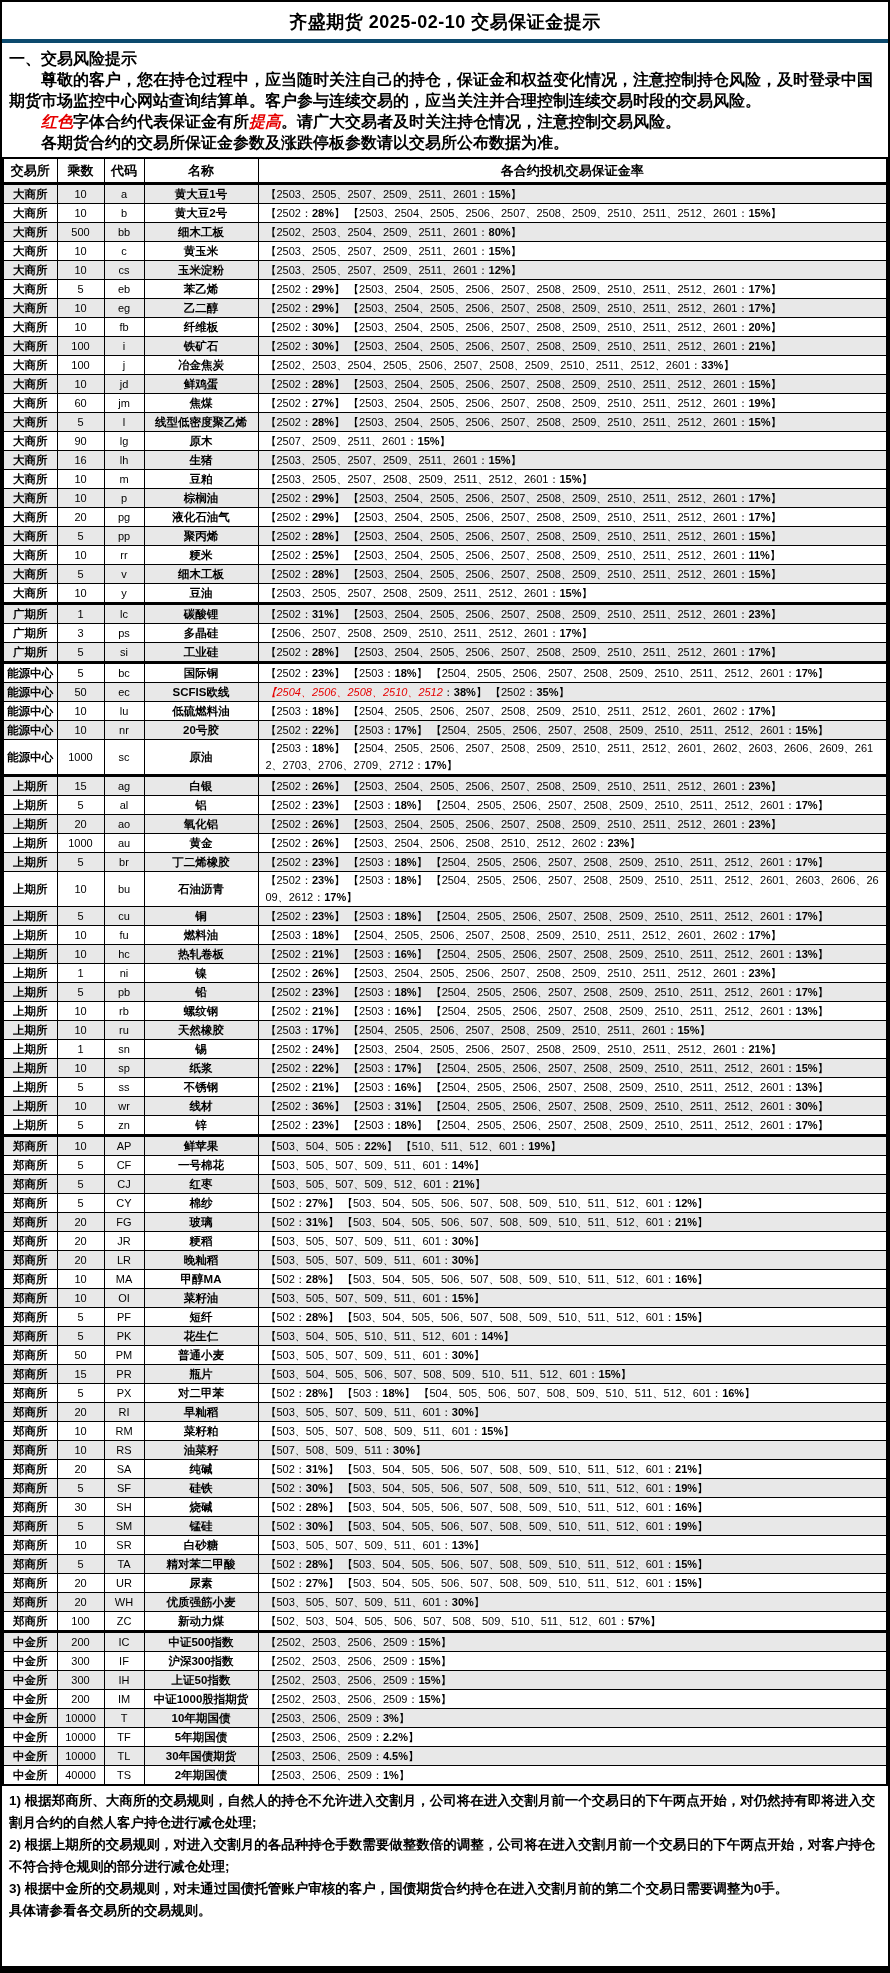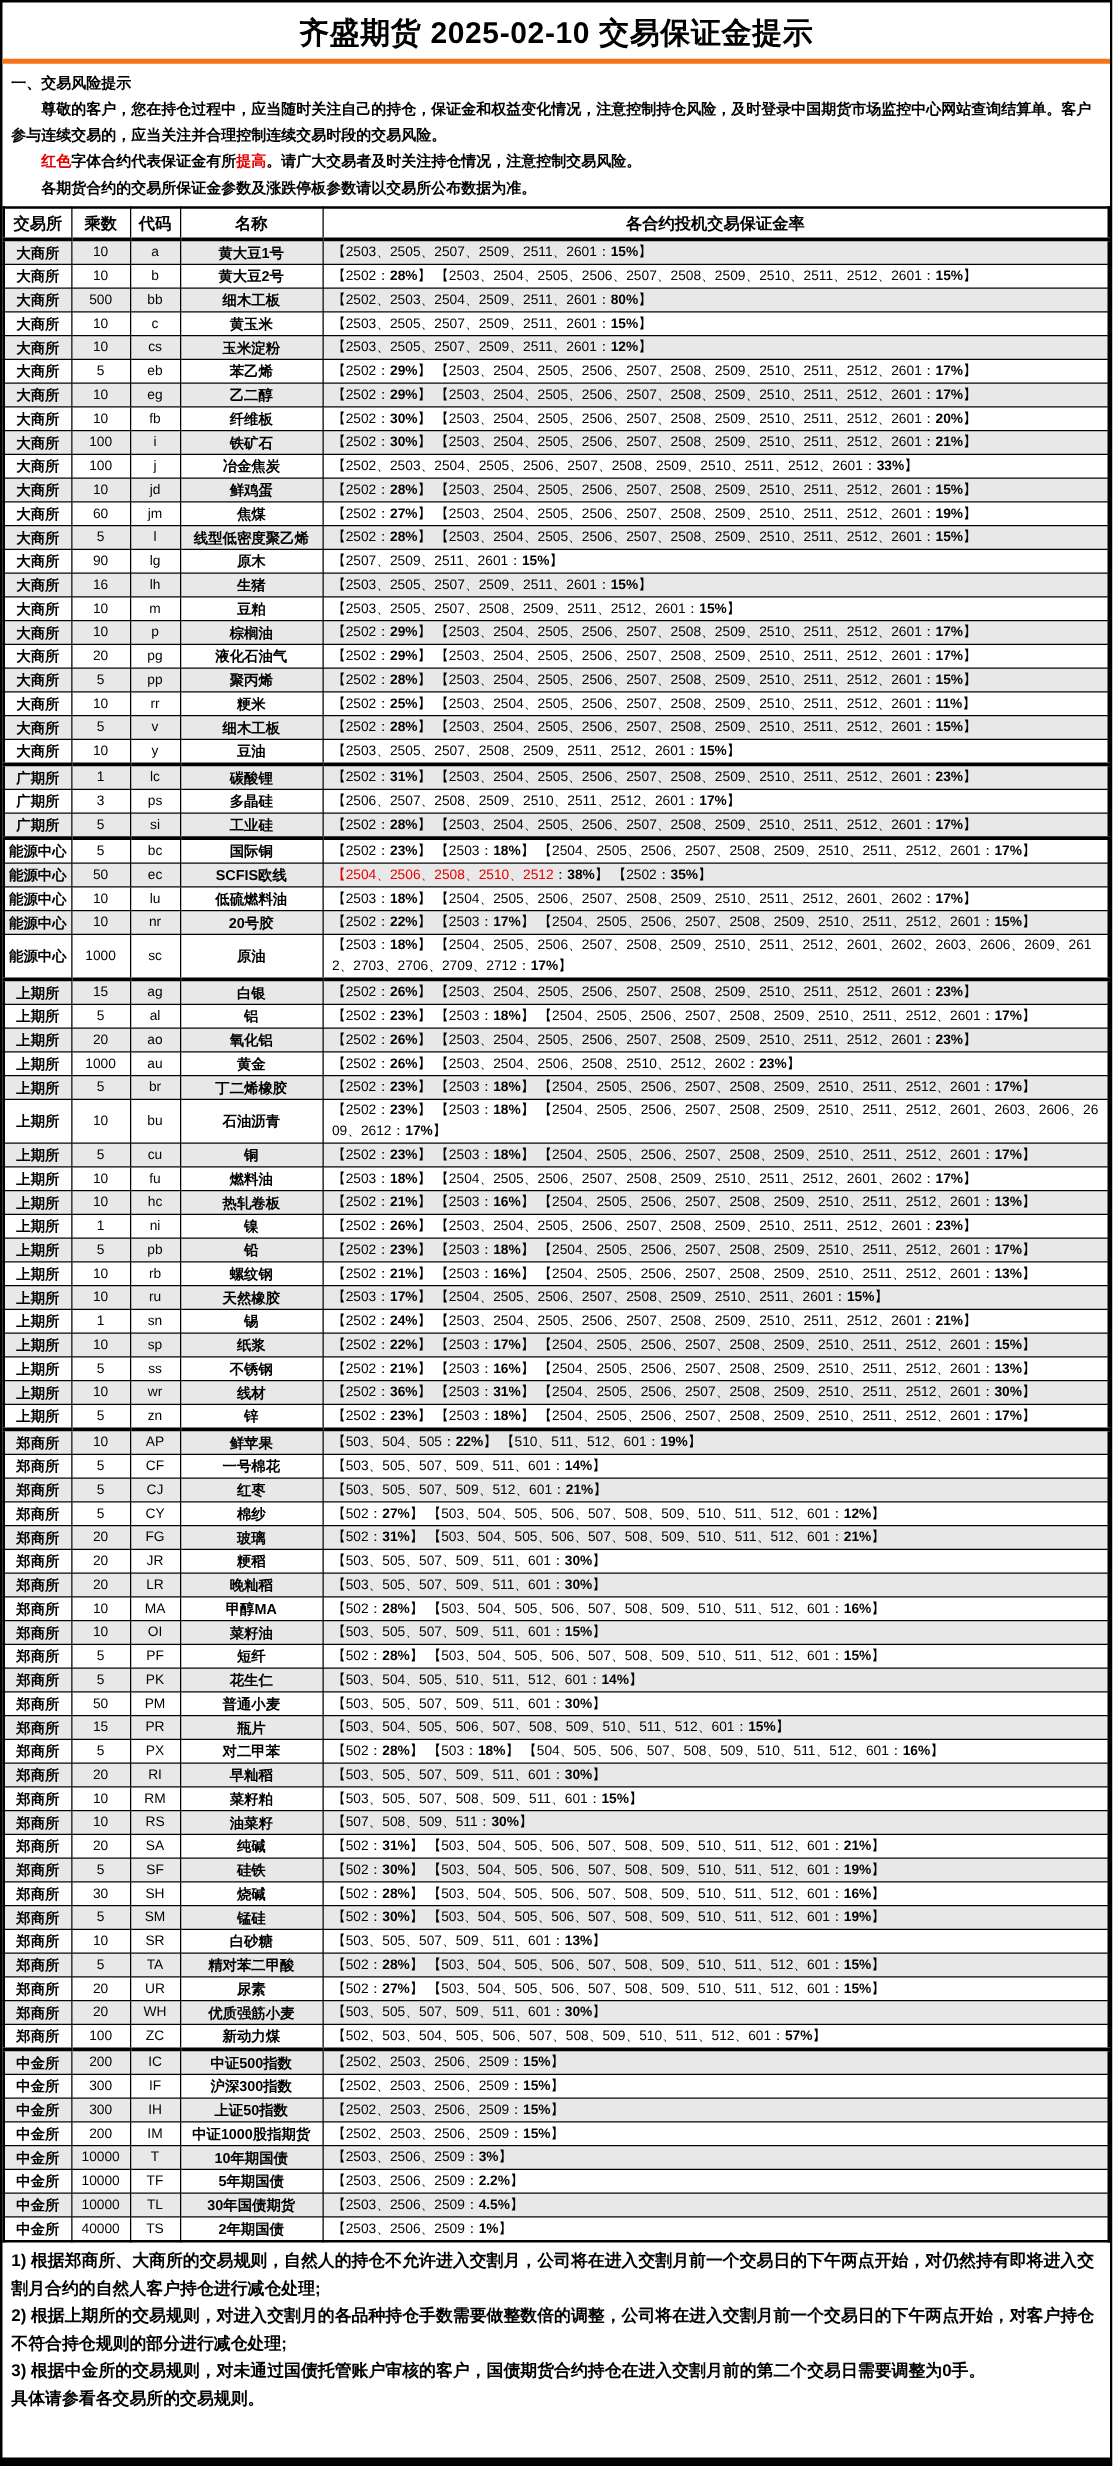--- a/index.html
+++ b/index.html
@@ -1,22 +1,22 @@
 <!DOCTYPE html>
 <html style="--red: #e60000; --shade: #e8e8e8;"><head>
 <meta charset="utf-8">
 <style>
   html,body{margin:0;padding:0;background:#fff;}
   body{width:890px;font-family:"Liberation Sans","DejaVu Sans",sans-serif;color:#000;}
   .page{box-sizing:border-box;width:890px;min-height:1973px;border:2px solid #000;border-bottom:7px solid #000;background:#fff;}
-  .title{font-size:24px;font-weight:bold;text-align:center;padding:8px 0 5px;border-bottom:4px solid #f97316;letter-spacing:.5px;}
-  .intro{padding:5px 7px 4px;font-size:12px;font-weight:bold;line-height:21px;}
+  .title{font-size:18px;font-weight:bold;text-align:center;padding:8px 0 5px;border-bottom:4px solid #0c4a6e;letter-spacing:.5px;}
+  .intro{padding:5px 7px 4px;font-size:16px;font-weight:bold;line-height:21px;}
   .intro p{margin:0;}
   .intro p.body-para{text-indent:2em;}
-  .red{color:var(--red,#e60000);}
+  .red{color:var(--red,#e60000);font-style:italic;}
   table{width:100%;border-collapse:collapse;table-layout:fixed;border:2px solid #000;}
   th,td{border:1px solid #000;overflow:hidden;}
   thead th{font-size:13px;font-weight:bold;height:21px;border-bottom:3px solid #000;background:#fff;padding:1px 2px;}
   td{height:18px;padding:0 2px;}
   td.c-ex,td.c-name{font-size:11.5px;font-weight:bold;text-align:center;}
   td.c-mul,td.c-code{font-size:11px;font-weight:normal;text-align:center;}
   td.c-margin{font-size:11px;text-align:left;padding-left:7px;line-height:17px;word-break:break-all;}
   td.c-margin b{font-weight:bold;}
   tr.gray td{background:var(--shade,#e8e8e8);}
   tr.group-start td{border-top:3px solid #000;}

